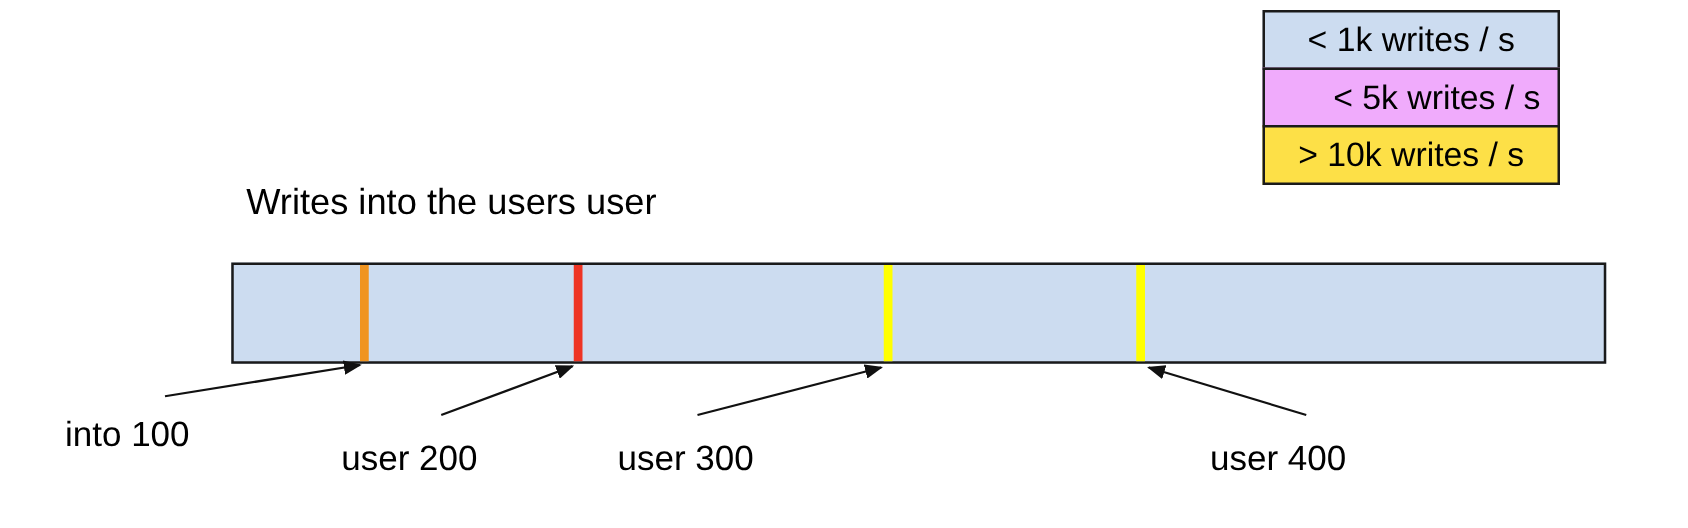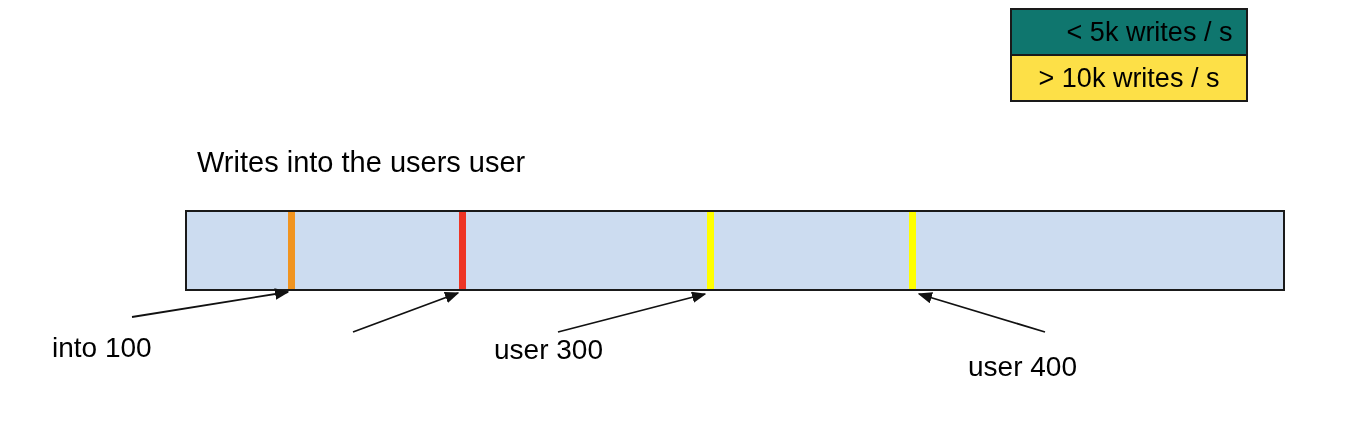--- a/index.html
+++ b/index.html
@@ -63,21 +63,21 @@
   .stripe-2 { left: 520px; }
   .stripe-3 { left: 722px; }
   .hotspot-label {
     position: absolute;
     font-size: 28px;
     line-height: 28px;
     white-space: nowrap;
   }
   .label-0 { left: 52px;  top: 334px; }
   .label-1 { left: 273px; top: 353px; }
-  .label-2 { left: 494px; top: 336px; }
+  .label-2 { left: 494px; top: 353px; }
   .label-3 { left: 968px; top: 353px; }
   .arrows {
     position: absolute;
     left: 0;
     top: 0;
     width: 1350px;
     height: 422px;
     pointer-events: none;
   }
   .arrows line {
@@ -86,21 +86,24 @@
   }
 </style>
 </head>
 <body>
 
 <div class="canvas">
 
   <div class="diagram-title">Writes into the users user</div>
 
   <div class="legend">
-    <div class="legend-row" style="background-color: #0f766e; padding-left: 41px;">
+    <div class="legend-row" style="background-color: rgb(204, 220, 240);">
+      <span>&lt; 1k writes / s</span>
+    </div>
+    <div class="legend-row" style="background-color: #f0abfc; padding-left: 41px;">
       <span>&lt; 5k writes / s</span>
     </div>
     <div class="legend-row" style="background-color: #fde047;">
       <span>&gt; 10k writes / s</span>
     </div>
   </div>
 
   <div class="users-bar" style="background-color: rgb(204, 220, 240);">
     <div class="stripe stripe-0" style="background-color: rgb(240, 148, 32);"></div>
     <div class="stripe stripe-1" style="background-color: rgb(238, 52, 36);"></div>
@@ -114,16 +117,17 @@
         <path d="M0,0 L10,4 L0,8 Z" fill="#111111"></path>
       </marker>
     </defs>
     <line x1="132" y1="317" x2="288" y2="292" marker-end="url(#ah)"></line>
     <line x1="353" y1="332" x2="458" y2="293" marker-end="url(#ah)"></line>
     <line x1="558" y1="332" x2="705" y2="294" marker-end="url(#ah)"></line>
     <line x1="1045" y1="332" x2="919" y2="294" marker-end="url(#ah)"></line>
   </svg>
 
   <div class="hotspot-label label-0">into 100</div>
+  <div class="hotspot-label label-1">user 200</div>
   <div class="hotspot-label label-2">user 300</div>
   <div class="hotspot-label label-3">user 400</div>
 
 </div>
 
 </body></html>

